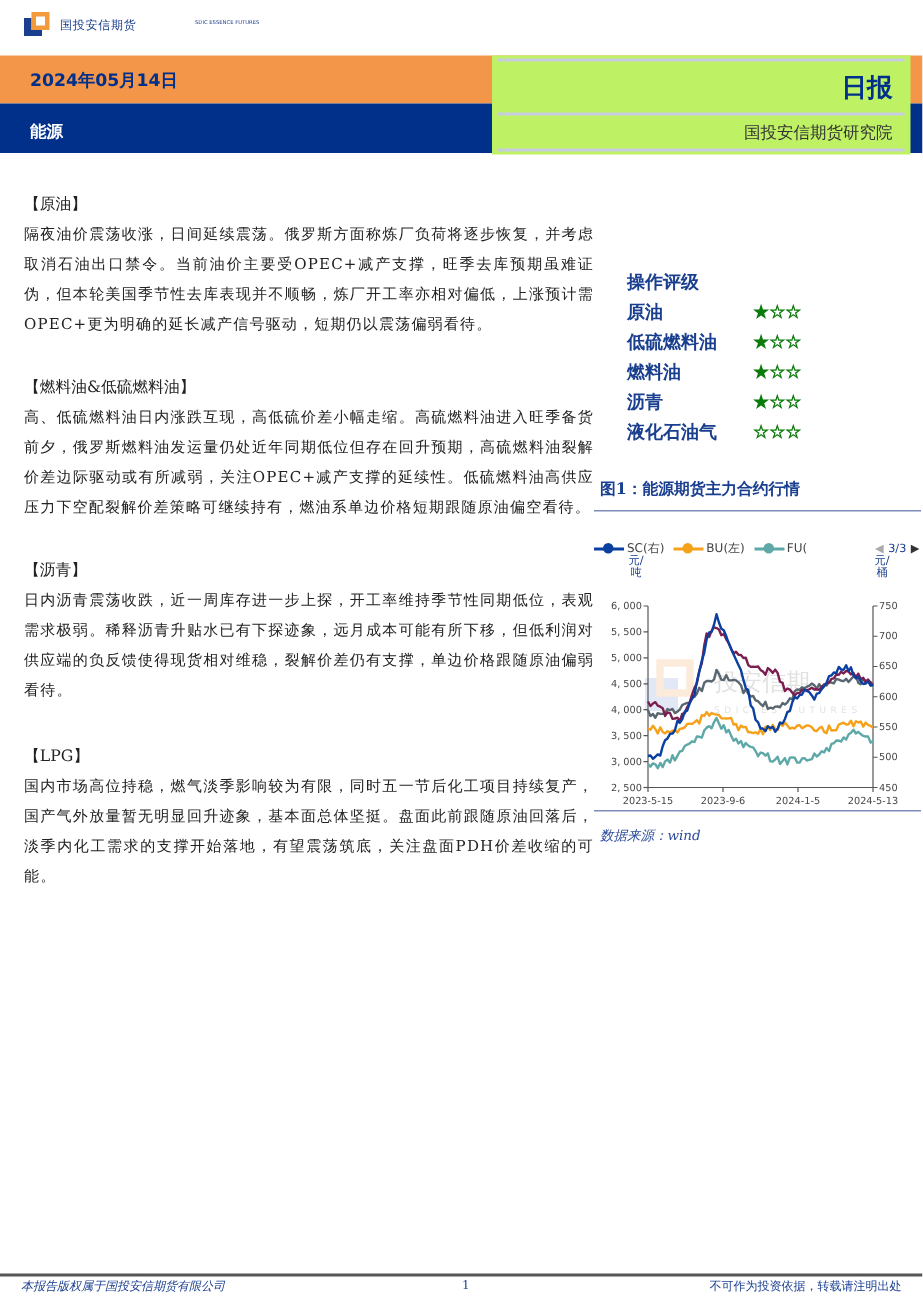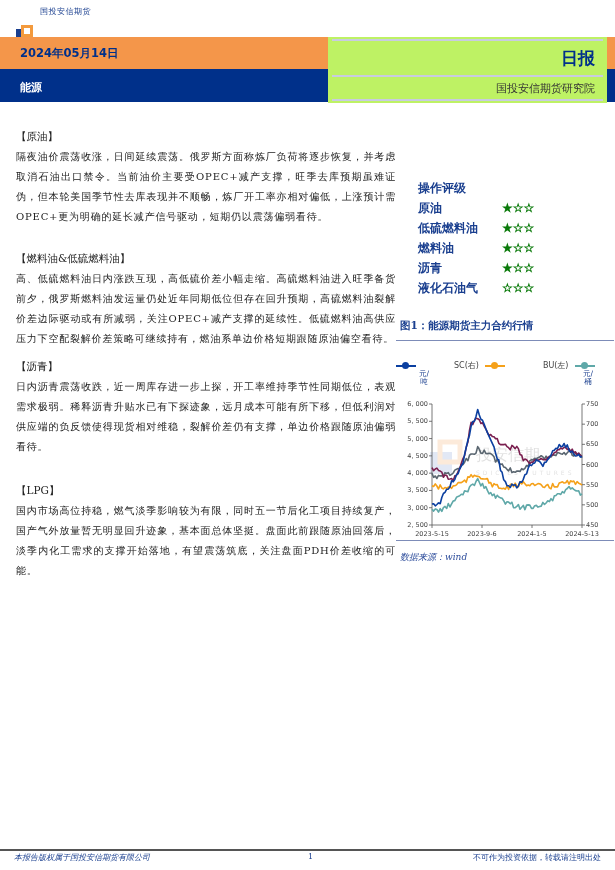--- a/index.html
+++ b/index.html
@@ -2,21 +2,21 @@
 <html><head>
 <meta charset="utf-8">
 <style>
   *{margin:0;padding:0;box-sizing:border-box;}
   html,body{width:615px;height:870px;background:#fff;overflow:hidden;}
   body{position:relative;font-family:"DejaVu Serif","Liberation Serif",serif;color:#222;}
   .logo{position:absolute;left:16px;top:8px;display:flex;align-items:center;gap:4px;}
   .logo-mark{width:20px;height:17px;position:relative;}
   .logo-mark .sq1{position:absolute;left:0;top:4px;width:12px;height:12px;background:#1a3f8f;}
   .logo-mark .sq2{position:absolute;left:5px;top:0;width:12px;height:12px;border:3px solid #f39a3d;background:#fff;}
-  .logo-text{display:flex;flex-direction:column;line-height:1;gap:39px;}
+  .logo-text{display:flex;line-height:1;gap:39px;}
   .logo-cn{font-family:"DejaVu Sans",sans-serif;font-size:8px;color:#1a3f8f;letter-spacing:0.5px;}
   .logo-en{font-family:"DejaVu Sans",sans-serif;font-size:3.5px;color:#1a3f8f;margin-top:1px;}
 
   .bar-orange{position:absolute;left:0;top:37px;width:615px;height:32px;background:#f4964a;}
   .bar-blue{position:absolute;left:0;top:69px;width:615px;height:33px;background:#00308a;}
   .date{position:absolute;left:20px;top:46px;font-family:"DejaVu Sans",sans-serif;font-weight:bold;font-size:11.5px;color:#00308a;}
   .sector{position:absolute;left:20px;top:80px;font-family:"DejaVu Sans",sans-serif;font-weight:bold;font-size:11px;color:#fff;}
   .title-box{position:absolute;left:328px;top:37px;width:279px;height:66px;background:#bef264;}
   .title-box .line{position:absolute;left:4px;right:4px;height:2px;background:#c8cce0;}
   .title-box .l1{top:2px;}
@@ -33,21 +33,21 @@
   .rating{position:absolute;left:418px;top:178px;font-size:12px;color:#1a3f8f;font-weight:bold;}
   .rating .head{height:20px;line-height:20px;}
   .rating-row{display:flex;height:20px;line-height:20px;}
   .rating-row .name{width:84px;}
   .stars{color:#0a7a0a;font-size:12px;letter-spacing:0px;}
 
   .fig-title{position:absolute;left:400px;top:319px;font-size:10.5px;font-weight:bold;color:#1a3f8f;}
   .fig-rule{position:absolute;left:396px;top:340px;width:218px;height:1px;background:#7d8cb8;}
   .fig-rule2{position:absolute;left:396px;top:540px;width:218px;height:1px;background:#7d8cb8;}
   .legend{position:absolute;left:396px;top:360px;width:219px;display:flex;align-items:center;font-family:"DejaVu Sans",sans-serif;font-size:8px;color:#444;white-space:nowrap;}
-  .lg-item{display:flex;align-items:center;margin-right:6px;gap:36px;}
+  .lg-item{display:flex;align-items:center;margin-right:6px;}
   .lg-sym{position:relative;width:20px;height:8px;margin-right:2px;}
   .lg-sym::before{content:"";position:absolute;left:0;right:0;top:3.5px;height:1.5px;background:var(--c);}
   .lg-sym::after{content:"";position:absolute;left:6px;top:0.5px;width:7px;height:7px;border-radius:50%;background:var(--c);}
   .pager{display:flex;align-items:center;gap:3px;margin-left:auto;margin-right:2px;font-size:7.5px;color:#1a3f8f;}
   .unit-left{position:absolute;left:418px;top:370px;font-family:"DejaVu Sans",sans-serif;font-size:7.5px;color:#1a3f8f;line-height:8px;text-align:center;}
   .unit-right{position:absolute;left:582px;top:370px;font-family:"DejaVu Sans",sans-serif;font-size:7.5px;color:#1a3f8f;line-height:8px;text-align:center;}
   .chart{position:absolute;left:396px;top:390px;width:219px;height:150px;}
   .source{position:absolute;left:400px;top:551px;font-size:9px;font-style:italic;color:#2a4a9a;}
 
   .footer-rule{position:absolute;left:0;top:849px;width:615px;height:2px;background:#555;}
@@ -80,21 +80,21 @@
   <span class="line l3"></span>
   <div class="report-type">日报</div>
   <div class="institute">国投安信期货研究院</div>
 </div>
 
 <div class="left-col">
   <div class="section" style="margin-bottom:20px;">
     <div class="sec-title">【原油】</div>
     <div class="sec-body">隔夜油价震荡收涨，日间延续震荡。俄罗斯方面称炼厂负荷将逐步恢复，并考虑取消石油出口禁令。当前油价主要受OPEC+减产支撑，旺季去库预期虽难证伪，但本轮美国季节性去库表现并不顺畅，炼厂开工率亦相对偏低，上涨预计需OPEC+更为明确的延长减产信号驱动，短期仍以震荡偏弱看待。</div>
   </div>
-  <div class="section" style="margin-bottom:6px;">
+  <div class="section" style="margin-bottom:20px;">
     <div class="sec-title">【燃料油&amp;低硫燃料油】</div>
     <div class="sec-body">高、低硫燃料油日内涨跌互现，高低硫价差小幅走缩。高硫燃料油进入旺季备货前夕，俄罗斯燃料油发运量仍处近年同期低位但存在回升预期，高硫燃料油裂解价差边际驱动或有所减弱，关注OPEC+减产支撑的延续性。低硫燃料油高供应压力下空配裂解价差策略可继续持有，燃油系单边价格短期跟随原油偏空看待。</div>
   </div>
   <div class="section" style="margin-bottom:22px;">
     <div class="sec-title">【沥青】</div>
     <div class="sec-body">日内沥青震荡收跌，近一周库存进一步上探，开工率维持季节性同期低位，表观需求极弱。稀释沥青升贴水已有下探迹象，远月成本可能有所下移，但低利润对供应端的负反馈使得现货相对维稳，裂解价差仍有支撑，单边价格跟随原油偏弱看待。</div>
   </div>
   <div class="section">
     <div class="sec-title">【LPG】</div>
     <div class="sec-body">国内市场高位持稳，燃气淡季影响较为有限，同时五一节后化工项目持续复产，国产气外放量暂无明显回升迹象，基本面总体坚挺。盘面此前跟随原油回落后，淡季内化工需求的支撑开始落地，有望震荡筑底，关注盘面PDH价差收缩的可能。</div>

